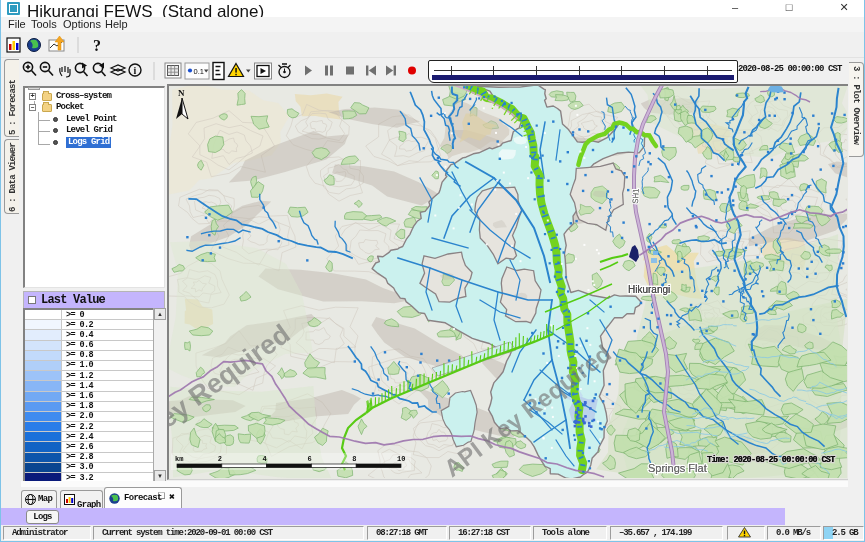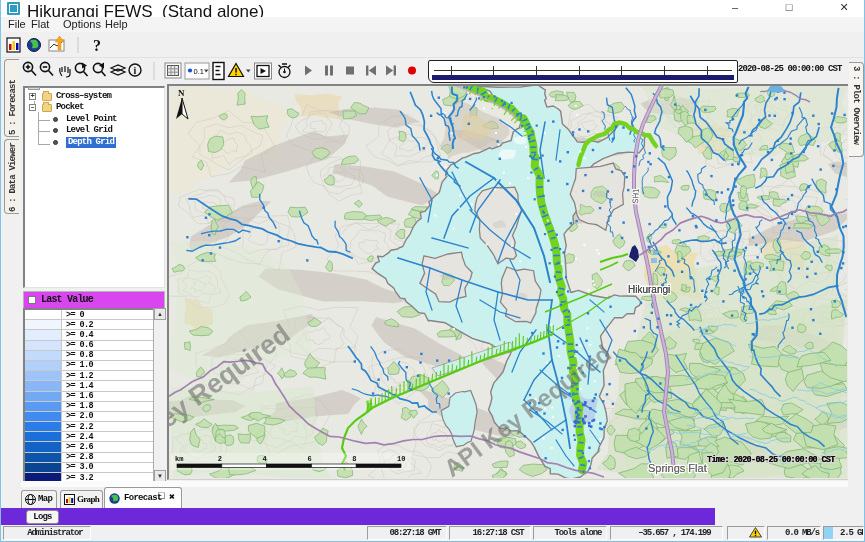--- a/index.html
+++ b/index.html
@@ -18,21 +18,21 @@
 .vtxt { position:absolute; white-space:nowrap; font-family:"Liberation Mono",monospace; font-size:9px; font-weight:bold; letter-spacing:-0.8px; color:#333; transform:rotate(-90deg); transform-origin:0 0; left:3px; }
 #treewrap { position:absolute; left:21px; top:85px; width:146px; height:205px; background:#f0f0f0; }
 #tree { position:absolute; left:2px; top:1px; width:142px; height:202px; background:#fff; border-top:2px solid #828282; border-left:2px solid #828282; border-right:1px solid #e3e3e3; border-bottom:1px solid #e3e3e3; font-family:"Liberation Mono",monospace; font-size:9px; font-weight:bold; letter-spacing:-0.8px; color:#111; }
 .trow { position:absolute; height:11px; line-height:11px; white-space:nowrap; }
 .expbox { position:absolute; width:7px; height:7px; border:1px solid #848484; background:#fff; font-size:7px; line-height:5px; text-align:center; color:#333; letter-spacing:0; }
 .folder { position:absolute; width:10px; height:8px; background:#f3d284; border:1px solid #caa84e; border-radius:1px; }
 .folder:before { content:""; position:absolute; left:0; top:-3px; width:4px; height:2px; background:#f3d284; border:1px solid #caa84e; border-bottom:none; }
 .bullet { position:absolute; width:5px; height:5px; border-radius:50%; background:#555; border:1px solid #333; }
 .sel { background:#2f6fd3; color:#fff; padding:0 2px; }
 #legwrap { position:absolute; left:21px; top:290px; width:146px; height:193px; background:#f0f0f0; }
-#lastv { position:absolute; left:2px; top:1px; width:142px; height:31px; background:#d946ef; border:1px solid #b5b5b5; font-family:"Liberation Mono",monospace; font-size:10px; font-weight:bold; letter-spacing:-0.8px; color:#111; line-height:16px; }
+#lastv { position:absolute; left:2px; top:1px; width:142px; height:31px; background:#c4b5fd; border:1px solid #b5b5b5; font-family:"Liberation Mono",monospace; font-size:12px; font-weight:bold; letter-spacing:-0.8px; color:#111; line-height:16px; }
 #lastv .cb { position:absolute; left:4px; top:4px; width:8px; height:8px; border:1px solid #777; background:#fff; }
 #lastv .lvt { position:absolute; left:17px; }
 #leglist { position:absolute; left:2px; top:18px; width:142px; height:174px; background:#fff; border-top:2px solid #828282; border-left:2px solid #828282; overflow:hidden; }
 .lrow { position:relative; height:10.2px; border-bottom:1px solid #c8c8c8; }
 .lsw { position:absolute; left:0; top:0; width:37px; height:100%; border-right:1px solid #c8c8c8; }
 .llb { position:absolute; left:41px; top:0.5px; font-family:"Liberation Mono",monospace; font-size:8.5px; font-weight:bold; letter-spacing:-0.6px; color:#111; line-height:9.5px; }
 #legsb { position:absolute; right:1px; top:18px; width:13px; height:174px; background:#f0f0f0; border-left:1px solid #aaa; }
 .sbbtn { position:absolute; left:0; width:12px; height:12px; background:#e8e8e8; border:1px solid #a0a0a0; font-size:6px; text-align:center; line-height:11px; color:#333; }
 #mappanel { position:absolute; left:167px; top:84px; width:682px; height:396px; border-top:2px solid #828282; border-left:2px solid #828282; border-right:1px solid #d0d0d0; border-bottom:1px solid #d0d0d0; background:#e8e9e3; overflow:hidden; }
 #rstrip { position:absolute; left:848px; top:58px; width:16px; height:430px; background:#f0f0f0; }
@@ -40,37 +40,37 @@
 .vtxtr { position:absolute; white-space:nowrap; font-family:"Liberation Mono",monospace; font-size:9px; font-weight:bold; letter-spacing:-0.8px; color:#333; transform:rotate(90deg); transform-origin:0 0; left:12px; top:3px; }
 #tline { position:absolute; left:428px; top:60px; width:310px; height:23px; background:#fff; border:1px solid #222; border-radius:2px 2px 2px 6px; }
 #tline .groove { position:absolute; left:5px; right:5px; top:9px; height:1px; background:#333; }
 #tline .tick { position:absolute; top:5px; width:1px; height:9px; background:#333; }
 #tline .navy { position:absolute; left:3px; right:3px; bottom:2px; height:5px; background:#1b1b70; }
 #tdate { position:absolute; left:738px; top:64px; font-family:"Liberation Mono",monospace; font-size:9px; font-weight:bold; letter-spacing:-0.9px; color:#111; white-space:nowrap; }
 #btabs { position:absolute; left:1px; top:487px; width:781px; height:21px; background:#f0f0f0; }
 .btab { position:absolute; top:3px; height:18px; background:#f2f2f2; border:1px solid #9a9a9a; border-bottom:none; border-radius:3px 3px 0 0; font-family:"Liberation Mono",monospace; font-size:9px; font-weight:bold; letter-spacing:-0.7px; color:#111; }
 .btab.active { top:0px; height:21px; background:#fdfdfd; }
 .btab .bi { position:absolute; top:3px; }
-#logsrow { position:absolute; left:1px; top:508px; width:714px; height:18px; background:#6d28d9; }
+#logsrow { position:absolute; left:1px; top:508px; width:784px; height:18px; background:#c4b5fd; }
 #logsbtn { position:absolute; left:25px; top:2px; width:33px; height:14px; background:#f6f6f6; border:1px solid #8a8a8a; border-radius:3px; font-family:"Liberation Mono",monospace; font-size:9px; font-weight:bold; letter-spacing:-0.8px; color:#111; text-align:center; line-height:12px; }
 #status { position:absolute; left:1px; top:525px; width:863px; height:16px; background:#f0f0f0; font-family:"Liberation Mono",monospace; font-size:9px; font-weight:bold; letter-spacing:-1.15px; color:#222; }
-.scell { position:absolute; top:1px; height:14px; border:1px solid; border-color:#9c9c9c #fff #fff #9c9c9c; line-height:13px; padding-left:16px; white-space:nowrap; overflow:hidden;text-align:center; }
+.scell { position:absolute; top:1px; height:14px; border:1px solid; border-color:#9c9c9c #fff #fff #9c9c9c; line-height:13px; padding-left:8px; white-space:nowrap; overflow:hidden; }
 </style></head>
 <body>
 <div id="win"></div>
 <div id="title">
   <div class="ticon"></div>
   <div class="ttext">Hikurangi FEWS&nbsp;&nbsp;(Stand alone)</div>
   <div class="wbtn" style="left:727px;">–</div>
   <div class="wbtn" style="left:781px; font-size:11px;">□</div>
   <div class="wbtn" style="left:836px;">✕</div>
 </div>
 <div id="menu">
   <span style="left:7px;">File</span>
-    <span style="left:30px;">Flat</span>
+    <span style="left:30px;">Tools</span>
     <span style="left:62px;">Options</span>
     <span style="left:104px;">Help</span>
 </div>
 <div id="tb1">
   <svg width="863" height="26">
     <rect x="6" y="6" width="13" height="14" fill="#fff" stroke="#111" stroke-width="1.2"></rect>
     <rect x="8" y="12" width="2.5" height="6" fill="#c00"></rect>
     <rect x="11.5" y="9" width="2.5" height="9" fill="#fc0"></rect>
     <rect x="15" y="11" width="2.5" height="7" fill="#00c"></rect>
     <circle cx="33" cy="13" r="6.5" fill="#1a3f8f" stroke="#0a1a40"></circle>
@@ -186,21 +186,21 @@
   <div class="trow" style="left:2px; top:26px;">
         <span class="bullet" style="left:26px; top:3px;"></span>
         <span style="position:absolute; left:39px;">Level Point</span>
       </div>
   <div class="trow" style="left:2px; top:37px;">
         <span class="bullet" style="left:26px; top:3px;"></span>
         <span style="position:absolute; left:39px;">Level Grid</span>
       </div>
   <div class="trow" style="left:2px; top:49px;">
         <span class="bullet" style="left:26px; top:3px;"></span>
-        <span class="sel" style="position:absolute; left:39px;">Depth Grid</span>
+        <span class="sel" style="position:absolute; left:39px;">Logs Grid</span>
       </div>
 </div>
   </div>
 <div id="legwrap">
   <div id="lastv">
       <span class="cb"></span>
       <span class="lvt">Last Value</span>
     </div>
   <div id="leglist">
 <div class="lrow">
@@ -1577,37 +1577,38 @@
       </svg>
       <span style="position:absolute; left:16px; top:3px;">Map</span>
     </div>
   <div class="btab" style="left:59px; width:43px;">
       <svg class="bi" style="left:3px;" width="11" height="11">
         <rect x="0.5" y="0.5" width="10" height="10" fill="#fff" stroke="#111"></rect>
         <rect x="2" y="5" width="2" height="4" fill="#c00"></rect>
         <rect x="4.6" y="3" width="2" height="6" fill="#fc0"></rect>
         <rect x="7.2" y="4" width="2" height="5" fill="#00c"></rect>
       </svg>
-      <span style="position:absolute; left:16px; top:3px;font-family:Liberation Serif, serif;">Graph</span>
+      <span style="position:absolute; left:16px; top:9px;">Graph</span>
     </div>
   <div class="btab active" style="left:103px; width:78px;">
       <svg class="bi" style="left:4px; top:5px;" width="11" height="11">
         <circle cx="5.5" cy="5.5" r="5.2" fill="#1a3f8f"></circle>
         <path d="M2,3 Q5,5 4,8 Q7,9 9,7 Q10,4 8,2 Q4,1 2,3Z" fill="#49c04e"></path>
       </svg>
       <span style="position:absolute; left:19px; top:5px;">Forecast</span>
       <span style="position:absolute; left:53px; top:2px; font-size:11px; color:#111;">□</span>
       <span style="position:absolute; left:64px; top:3px; font-size:10px; font-weight:bold; color:#111;">✖</span>
     </div>
 </div>
 <div id="logsrow">
     <div id="logsbtn">Logs</div>
   </div>
 <div id="status">
   <div class="scell" style="left:2px; width:88px;">Administrator</div>
+  <div class="scell" style="left:92px; width:271px;">Current system time:2020-09-01 00:00 CST</div>
   <div class="scell" style="left:366px; width:80px;">08:27:18 GMT</div>
   <div class="scell" style="left:448px; width:82px;">16:27:18 CST</div>
   <div class="scell" style="left:532px; width:74px;">Tools alone</div>
   <div class="scell" style="left:609px; width:113px;">–35.657 , 174.199</div>
   <div class="scell" style="left:726px; width:38px;"><svg width="13" height="11" style="margin-left:2px; vertical-align:-1px;">
         <path d="M6.5,0.5 L12.5,10 L0.5,10 Z" fill="#ffd400" stroke="#333" stroke-width="0.9"></path>
         <rect x="5.8" y="3.6" width="1.4" height="3.6" fill="#111"></rect>
         <rect x="5.8" y="8" width="1.4" height="1.3" fill="#111"></rect>
       </svg></div>
   <div class="scell" style="left:766px; width:54px;">0.0 MB/s</div>

